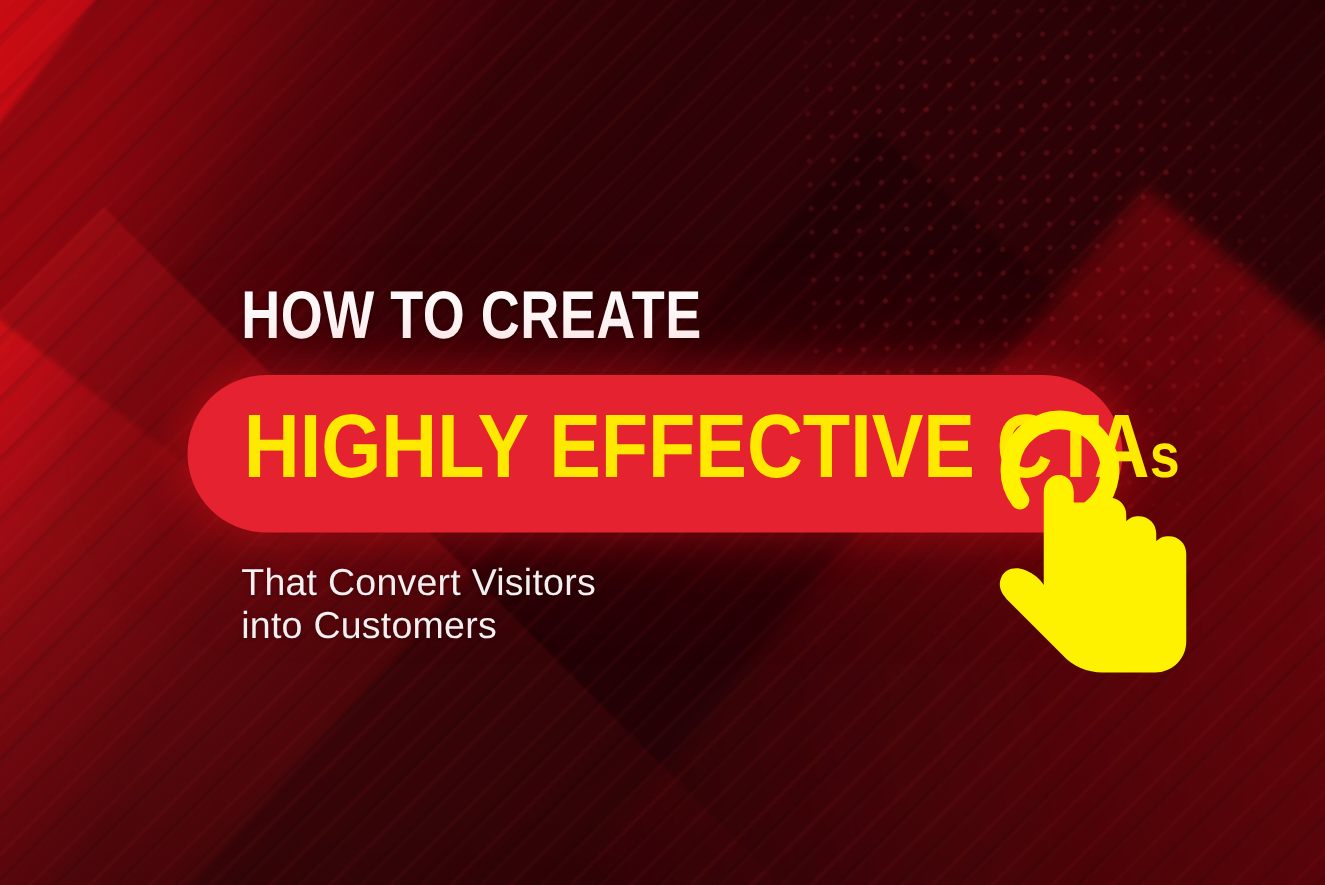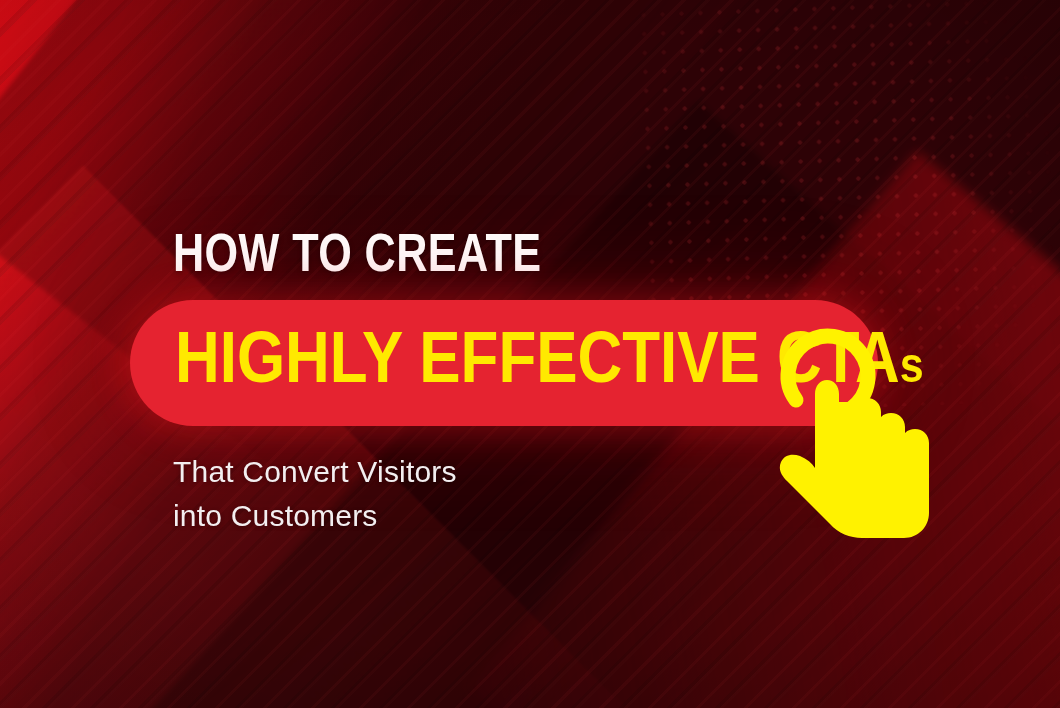--- a/index.html
+++ b/index.html
@@ -114,21 +114,21 @@
     filter: blur(0.4px);
   }
 
   
   .bg-vignette {
     background: radial-gradient(115% 105% at 50% 48%, rgba(0,0,0,0) 42%, rgba(0,0,0,.36) 100%);
   }
 
   
 
-  .content { position:absolute; inset:0; }
+  .content { position:absolute; inset:0;margin-left:20px; }
 
   #eyebrow {
     position:absolute;
     left:173px;
     top:222px;
     color:#ffffff;
     font-family: "Liberation Sans", sans-serif;
     font-weight:700;
     font-size:54px;
     line-height:60px;
@@ -171,21 +171,21 @@
 
   
   #subtitle {
     position:absolute;
     left:173px;
     top:450px;
     color:#f3eef0;
     font-family: "Liberation Sans", sans-serif;
     font-weight:400;
     font-size:30px;
-    line-height:44px;
+    line-height:34px;
     letter-spacing:0.2px;
     white-space:pre-line;
     text-shadow: 0 1px 4px rgba(0,0,0,.3);
   }
 
   
   #hand-cursor {
     position:absolute;
     left:778px;
     top:322px;

